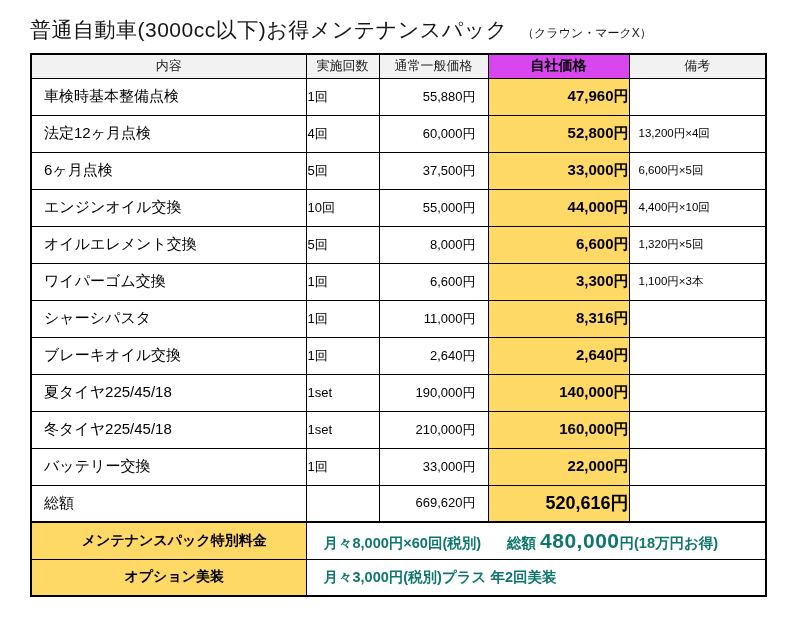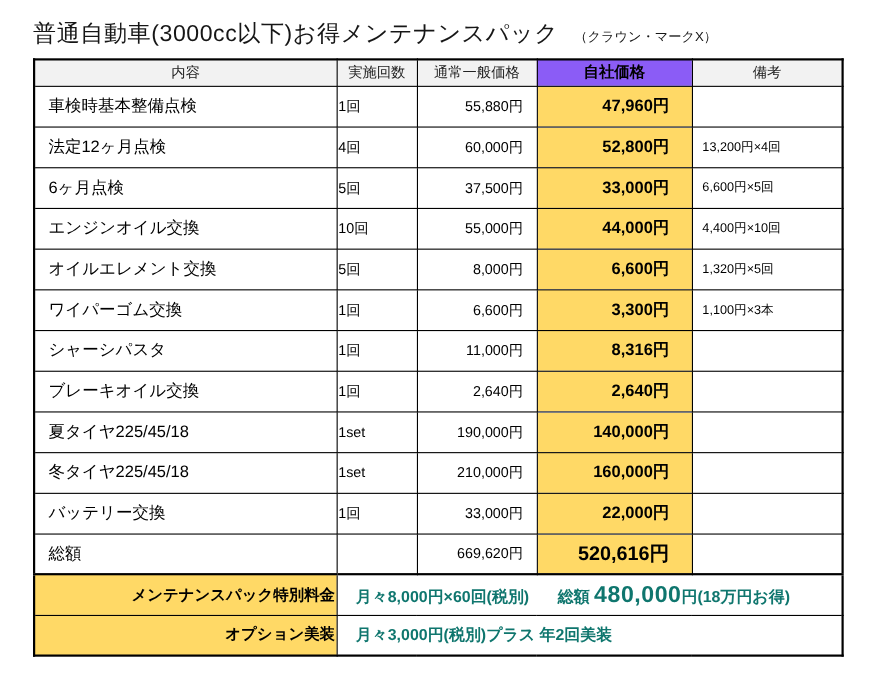--- a/index.html
+++ b/index.html
@@ -45,55 +45,55 @@
     height: 24px;
     background: #F2F2F2;
     border: 1px solid #000;
     font-weight: 400;
     font-size: 13px;
     text-align: center;
     vertical-align: middle;
     color: #222;
   }
   th.own-col {
-    background: #8b5cf6;
+    background: #d946ef;
     font-weight: 700;
     font-size: 14px;
     color: #000;
   }
 
   td {
     height: 37px;
     border: 1px solid #000;
     vertical-align: middle;
     overflow: hidden;
     white-space: nowrap;
   }
   td.item   { text-align: left;  padding-left: 12px;  font-size: 15px; margin-top: 14px; }
   td.count  { text-align: left; font-size: 13px; }
   td.normal { text-align: right; padding-right: 12px; font-size: 13px; }
   td.own {
-    text-align: right; padding-right: 20px;
+    text-align: right; padding-right: 0;
     font-size: 15px; font-weight: 700;
     background: #FFD966;
   }
   td.remark { text-align: left; padding-left: 9px; font-size: 11.5px; }
 
   tr.total-row td.own {
     color: #000000;
     font-size: 18px;
   }
 
   tr.pack-row td { border-top: 2px solid #000; }
   tr.pack-row2 td { border-top: 1px solid #000; }
   td.pack-label {
     background: #FFD966;
     font-weight: 700;
     font-size: 14px;
-    text-align: right;
+    text-align: center;
     padding-left: 12px;
   }
   td.pack-value {
     color: #0f766e;
     font-weight: 700;
     font-size: 14.5px;
     text-align: left;
     padding-left: 17px;
   }
   .gap-before { margin-left: 26px; }

